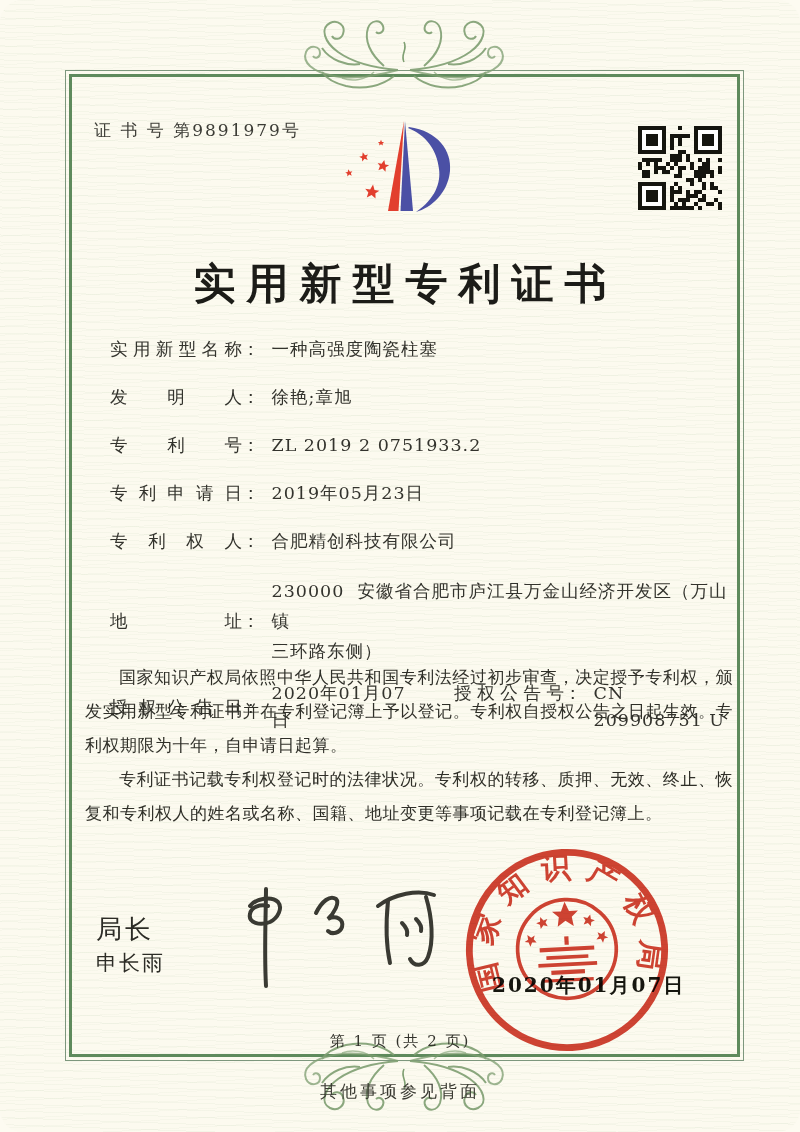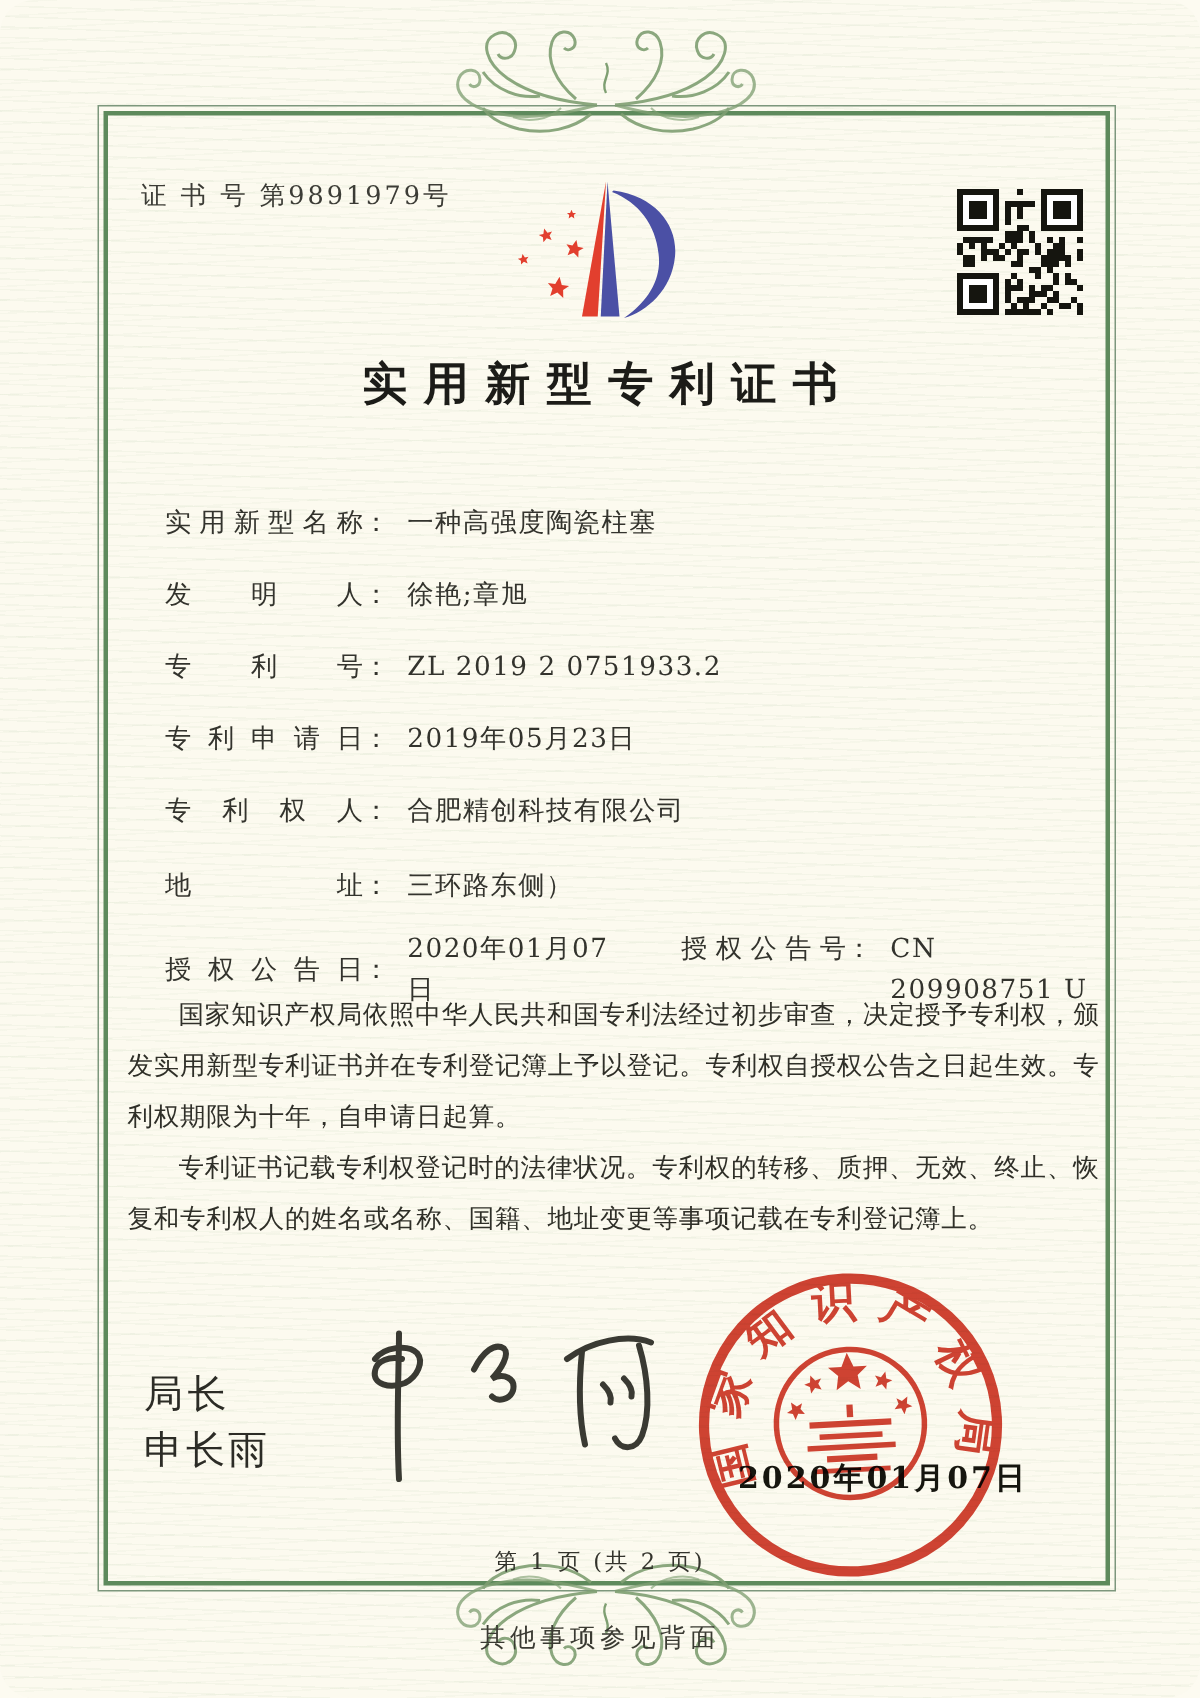--- a/index.html
+++ b/index.html
@@ -28,43 +28,43 @@
   .ornaments{position:absolute;left:0;top:0;pointer-events:none;}
 
   .certno{
     position:absolute;left:94px;top:119px;
     font-size:17px;color:#3c3c36;letter-spacing:2px;
   }
   .logo{position:absolute;left:336px;top:113px;width:130px;height:110px;}
   .qr{position:absolute;left:638px;top:126px;width:84px;height:84px;}
 
   .title{
-    position:absolute;left:0;top:236px;width:800px;text-align:center;
-    font-size:30px;font-weight:700;color:#1c1c18;letter-spacing:11px;
+    position:absolute;left:0;top:256px;width:800px;text-align:center;
+    font-size:42px;font-weight:700;color:#1c1c18;letter-spacing:11px;
     text-indent:11px;
   }
 
   .fields{position:absolute;left:110px;top:336px;width:620px;font-size:17.5px;color:#33332d;}
   .frow{display:flex;align-items:center;line-height:27px;margin-bottom:21px;}
   .flabel{display:inline-block;width:132px;text-align:justify;text-align-last:justify;flex-shrink:0;}
   .fcolon{flex-shrink:0;}
   .fvalue{margin-left:12px;letter-spacing:1px;white-space:pre-wrap;}
   .addr2{display:block;}
   .grantrow{display:flex;margin-bottom:0;}
   .grant2{margin-left:46px;display:flex;}
 
   .paras{
     position:absolute;left:85px;top:660px;width:648px;
     font-size:17px;line-height:34px;color:#2f2f28;letter-spacing:.5px;
     text-align:justify;
   }
   .paras p{margin:0;text-indent:2em;}
 
   .director-title{position:absolute;left:96px;top:912px;font-size:26px;color:#2c2c26;letter-spacing:3px;}
-  .director-name{position:absolute;left:96px;top:949px;font-size:26px;color:#2c2c26;letter-spacing:2px;}
+  .director-name{position:absolute;left:96px;top:949px;font-size:21px;color:#2c2c26;letter-spacing:2px;}
   .signature{position:absolute;left:228px;top:876px;width:230px;height:120px;}
 
   .seal-date{
     position:absolute;left:492px;top:972px;font-size:20px;font-weight:600;
     color:#16160f;letter-spacing:2px;z-index:2;
   }
   .seal{
     position:absolute;left:462px;top:845px;width:210px;height:210px;z-index:3;
     mix-blend-mode:multiply;transform:rotate(-3deg);
   }
@@ -283,21 +283,21 @@
 
     <div class="frow">
       <span class="flabel">专利权人</span>
         <span class="fcolon">：</span>
       <span class="fvalue">合肥精创科技有限公司</span>
     </div>
 
     <div class="frow" style="line-height:30px;margin-bottom:14px;">
       <span class="flabel">地址</span>
         <span class="fcolon">：</span>
-      <span class="fvalue"><span class="addr2">三环路东侧）</span></span>
+      <span class="fvalue"><span class="addr2">230000  安徽省合肥市庐江县万金山经济开发区（万山镇</span><span class="addr2">三环路东侧）</span></span>
     </div>
 
     <div class="frow grantrow">
       <span class="flabel">授权公告日</span>
         <span class="fcolon">：</span>
       <span class="fvalue">2020年01月07日</span>
       <span class="grant2">
         <span class="flabel" style="width:110px">授权公告号</span>
           <span class="fcolon">：</span>
         <span class="fvalue">CN 209908751 U</span>

